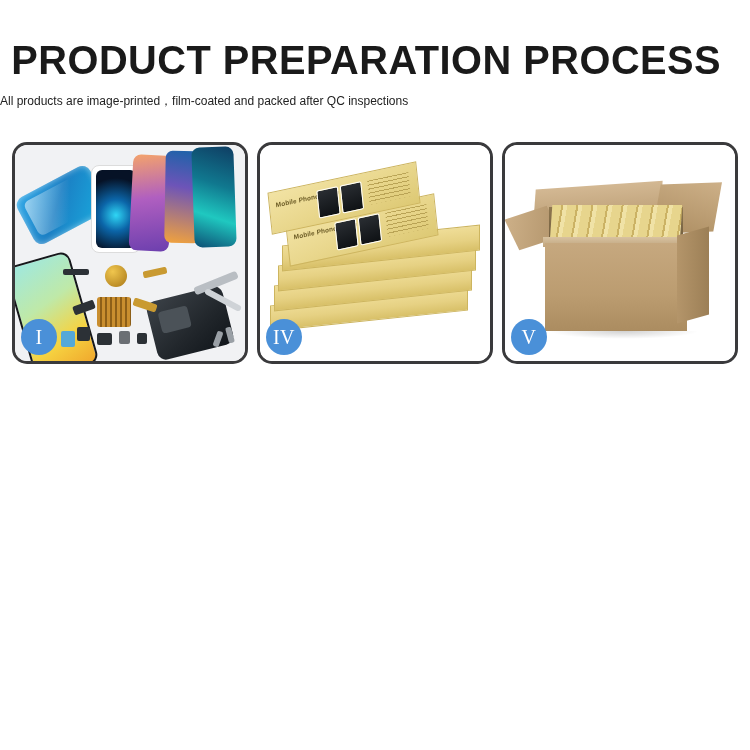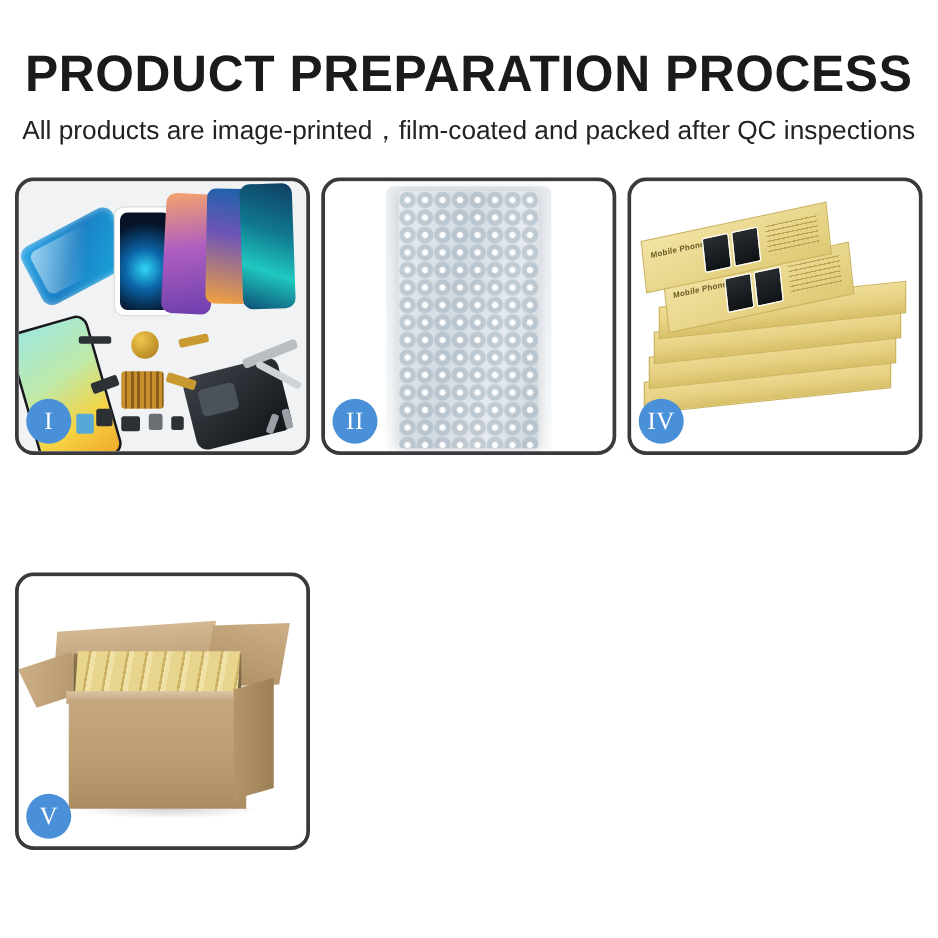--- a/index.html
+++ b/index.html
@@ -10,37 +10,35 @@
   body {
     width: 750px;
     height: 750px;
     font-family: "Liberation Sans", sans-serif;
     overflow: hidden;
     position: relative;
   }
 
   
   .header {
-    padding-top: 28px;
-    text-align: center;
-    margin-top: 11px;
+    padding-top: 40px;
   }
   .page-title {
     font-family: "Liberation Sans", sans-serif;
     font-size: 41px;
     font-weight: bold;
     letter-spacing: 0.5px;
     color: #1a1a1a;
     line-height: 1;
     margin: 0;
     transform: scaleX(0.97);
   }
   .page-subtitle {
     font-family: "Liberation Sans", sans-serif;
-    font-size: 21px;
+    font-size: 12px;
     font-weight: normal;
     color: #222222;
     margin: 14px 0 0 0;
     line-height: 1;
   }
 
   
   .grid {
     position: absolute;
     top: 142px;
@@ -301,28 +299,20 @@
       <div class="part sq4"></div>
       <div class="part sq5"></div>
       <div class="part screw1"></div>
       <div class="part screw2"></div>
       <div class="part tweezer"></div>
       <div class="part tool"></div>
     </div>
     <div class="badge">I</div>
   </div>
 
-  <div class="panel">
-    <div class="panel-photo">
-      <div class="p2-bg"></div>
-      <div class="bubble-haze"></div>
-      <div class="bubble-sheet"></div>
-    </div>
-    <div class="badge">II</div>
-  </div>
 
 
   <div class="panel">
     <div class="panel-photo">
       <div class="p4-bg"></div>
       <div class="stack">
         <div class="sbox slab5"></div>
         <div class="sbox slab4"></div>
         <div class="sbox slab3"></div>
         <div class="sbox slab2"></div>

